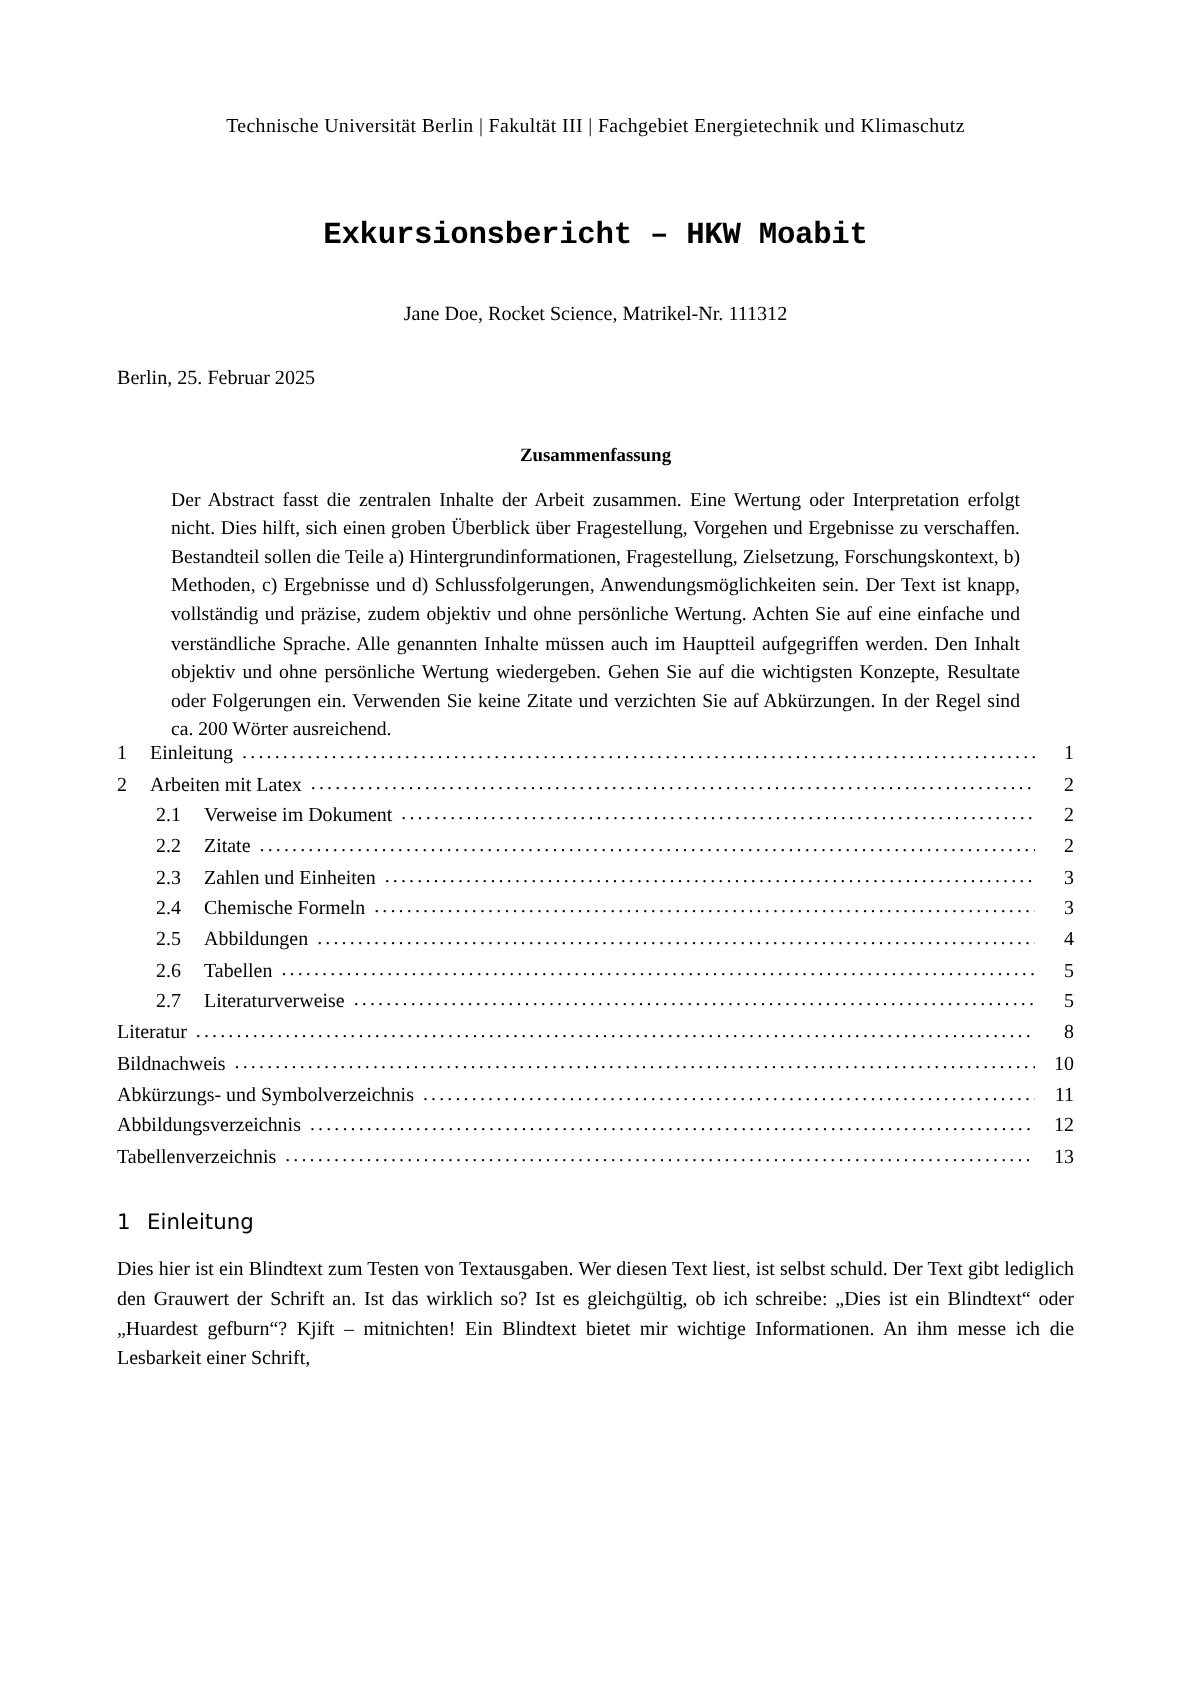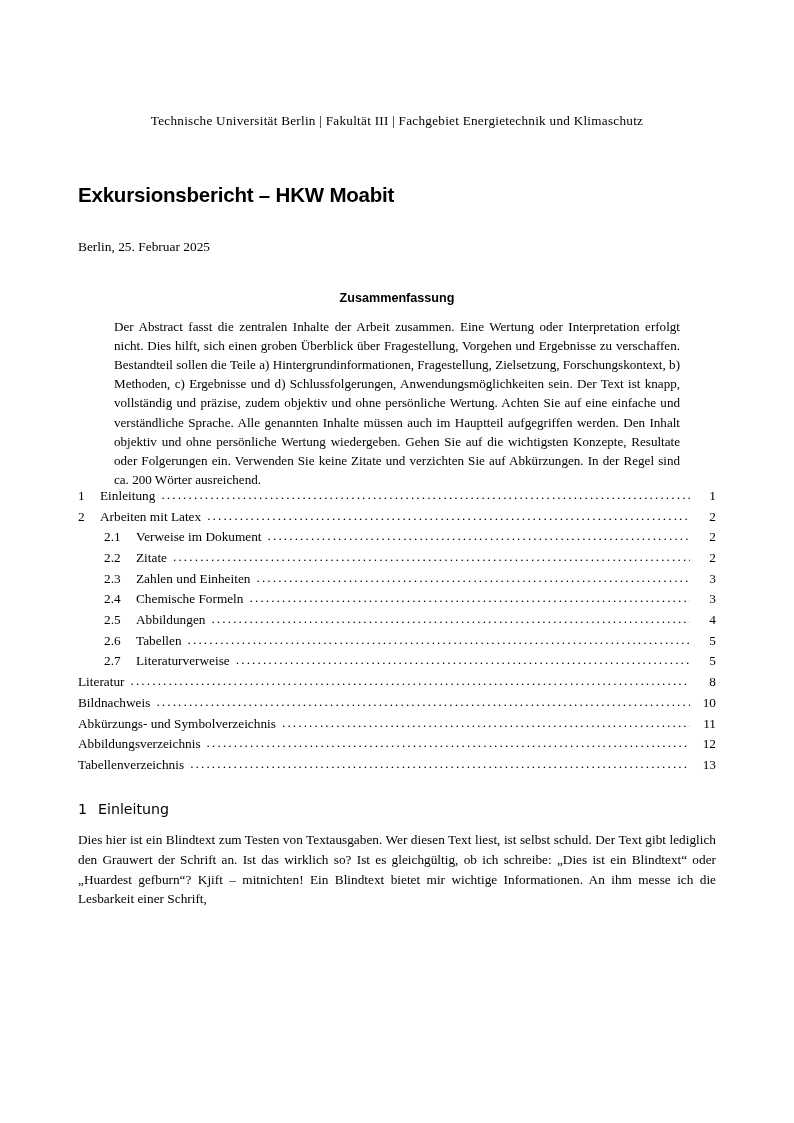--- a/index.html
+++ b/index.html
@@ -14,53 +14,53 @@
     color: #000000;
     position: relative;
     overflow: hidden;
   }
   .page {
     position: absolute;
     left: 0;
     top: 0;
     width: 794px;
     height: 1123px;
-    padding: 113px 78px 0 78px;
+    padding: 76px 78px 0 78px;
     box-sizing: border-box;
   }
   .running-head {
     font-size: 13.2px;
     text-align: center;
     letter-spacing: 0.02em;
     margin-top: 0;
     margin-bottom: 54px;
   }
   .doc-title {
-    font-family: Liberation Sans, sans-serif;
+    font-family: Liberation Mono, monospace;
     font-size: 20.5px;
     font-weight: bold;
-    text-align: left;
+    text-align: center;
     letter-spacing: -0.01em;
     margin: 0 0 32px 0;
   }
   .author-line {
     font-size: 13.4px;
     text-align: center;
     margin: 0 0 27px 0;
   }
   .place-date {
     font-size: 13.4px;
     text-align: left;
     margin: 0 0 36px 0;
   }
   .abstract-block {
     margin: 0 36px 0 36px;
   }
   .abstract-heading {
-    font-family: Liberation Sans, sans-serif;
+    font-family: Liberation Serif, serif;
     font-size: 12.6px;
     font-weight: bold;
     text-align: center;
     margin: 0 0 12px 0;
   }
   .abstract-text {
     font-size: 13.1px;
     line-height: 1.46;
     text-align: justify;
     text-justify: inter-word;
@@ -133,20 +133,21 @@
 </style>
 </head>
 <body>
 
 <div class="page">
 
   <div class="running-head">Technische Universität Berlin | Fakultät III | Fachgebiet Energietechnik und Klimaschutz</div>
 
   <h1 class="doc-title">Exkursionsbericht – HKW Moabit</h1>
 
+  <div class="author-line">Jane Doe, Rocket Science, Matrikel-Nr. 111312</div>
 
   <div class="place-date">Berlin, 25. Februar 2025</div>
 
   <div class="abstract-block">
     <div class="abstract-heading">Zusammenfassung</div>
     <p class="abstract-text">Der Abstract fasst die zentralen Inhalte der Arbeit zusammen. Eine Wertung oder Interpretation erfolgt nicht. Dies hilft, sich einen groben Überblick über Fragestellung, Vorgehen und Ergebnisse zu verschaffen. Bestandteil sollen die Teile a) Hintergrundinformationen, Fragestellung, Zielsetzung, Forschungskontext, b) Methoden, c) Ergebnisse und d) Schlussfolgerungen, Anwendungsmöglichkeiten sein. Der Text ist knapp, vollständig und präzise, zudem objektiv und ohne persönliche Wertung. Achten Sie auf eine einfache und verständliche Sprache. Alle genannten Inhalte müssen auch im Hauptteil aufgegriffen werden. Den Inhalt objektiv und ohne persönliche Wertung wiedergeben. Gehen Sie auf die wichtigsten Konzepte, Resultate oder Folgerungen ein. Verwenden Sie keine Zitate und verzichten Sie auf Abkürzungen. In der Regel sind ca. 200 Wörter ausreichend.</p>
   </div>
 
   <div class="toc" id="toc-list">
       <div class="toc-row">

